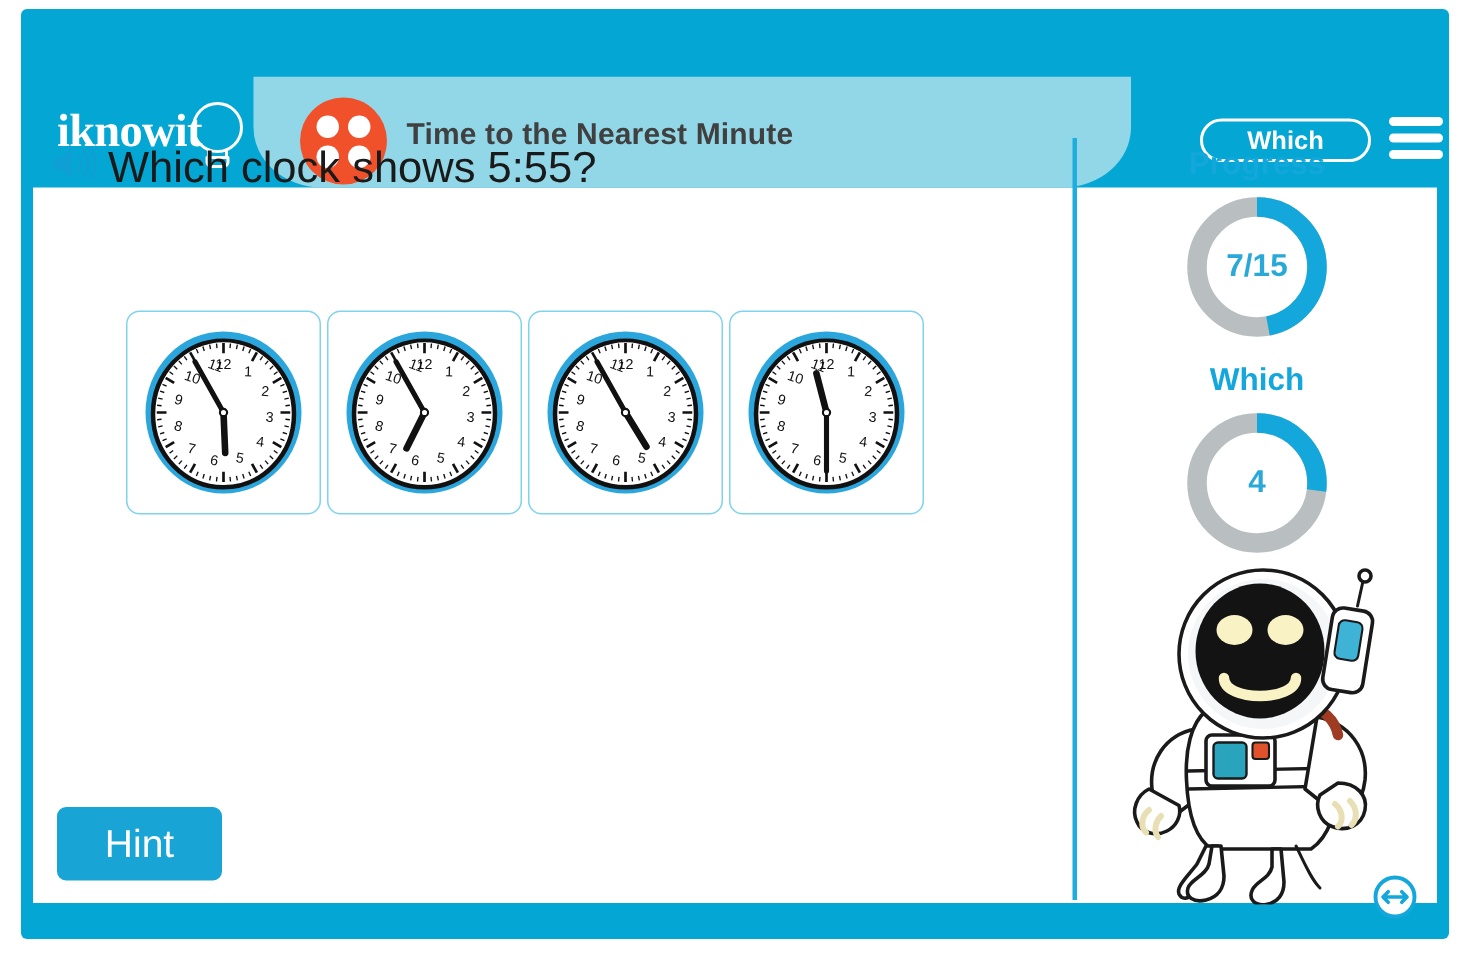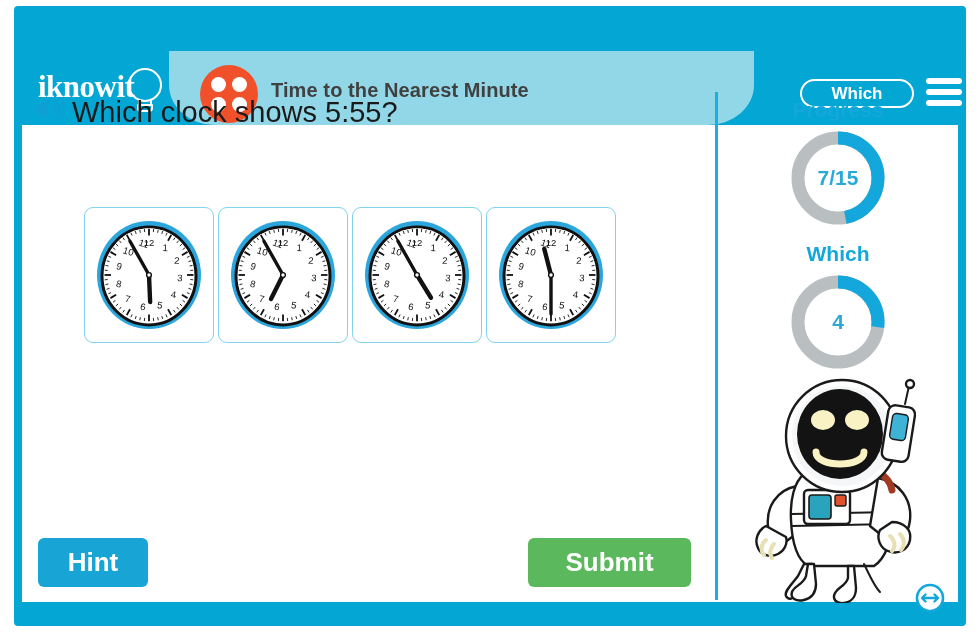--- a/index.html
+++ b/index.html
@@ -235,21 +235,21 @@
 
   
   .hint-btn {
     position: absolute;
     left: 38px; top: 538px;
     width: 110px; height: 49px;
     background: #18a5d6;
     border-radius: 6px;
     color: #ffffff;
     font-size: 26px;
-    font-weight: bold;
+    font-weight: normal;
     line-height: 49px;
     text-align: center;
     cursor: pointer;
   }
   .submit-btn {
     position: absolute;
     left: 528px; top: 538px;
     width: 163px; height: 49px;
     background: #5cb85c;
     border-radius: 6px;
@@ -723,20 +723,19 @@
 
         <rect x="143" y="28" width="27" height="55" rx="7" fill="#ffffff" transform="rotate(9 156 55)"></rect>
         <rect x="149" y="36" width="16" height="26" rx="4" fill="#3eb3d6" stroke="#1a1a1a" stroke-width="1.4" transform="rotate(9 157 49)"></rect>
         <path d="M163 26 L167 8" fill="none" stroke="#1a1a1a" stroke-width="2"></path>
         <circle cx="168" cy="6" r="4" fill="#ffffff"></circle>
       </g>
     </svg>
   </div>
 
   <div class="hint-btn">Hint</div>
-  <div class="submit-btn">Submit</div>
 
   <svg class="resize-btn" viewBox="0 0 32 32">
     <circle cx="16" cy="16" r="13" fill="#ffffff" stroke="#14a7db" stroke-width="2.6"></circle>
     <path d="M9 16 h14 M11.5 12.5 L8 16 l3.5 3.5 M20.5 12.5 L24 16 l-3.5 3.5" fill="none" stroke="#14a7db" stroke-width="2.4" stroke-linecap="round" stroke-linejoin="round"></path>
   </svg>
 
 </div>
 
 </body></html>

